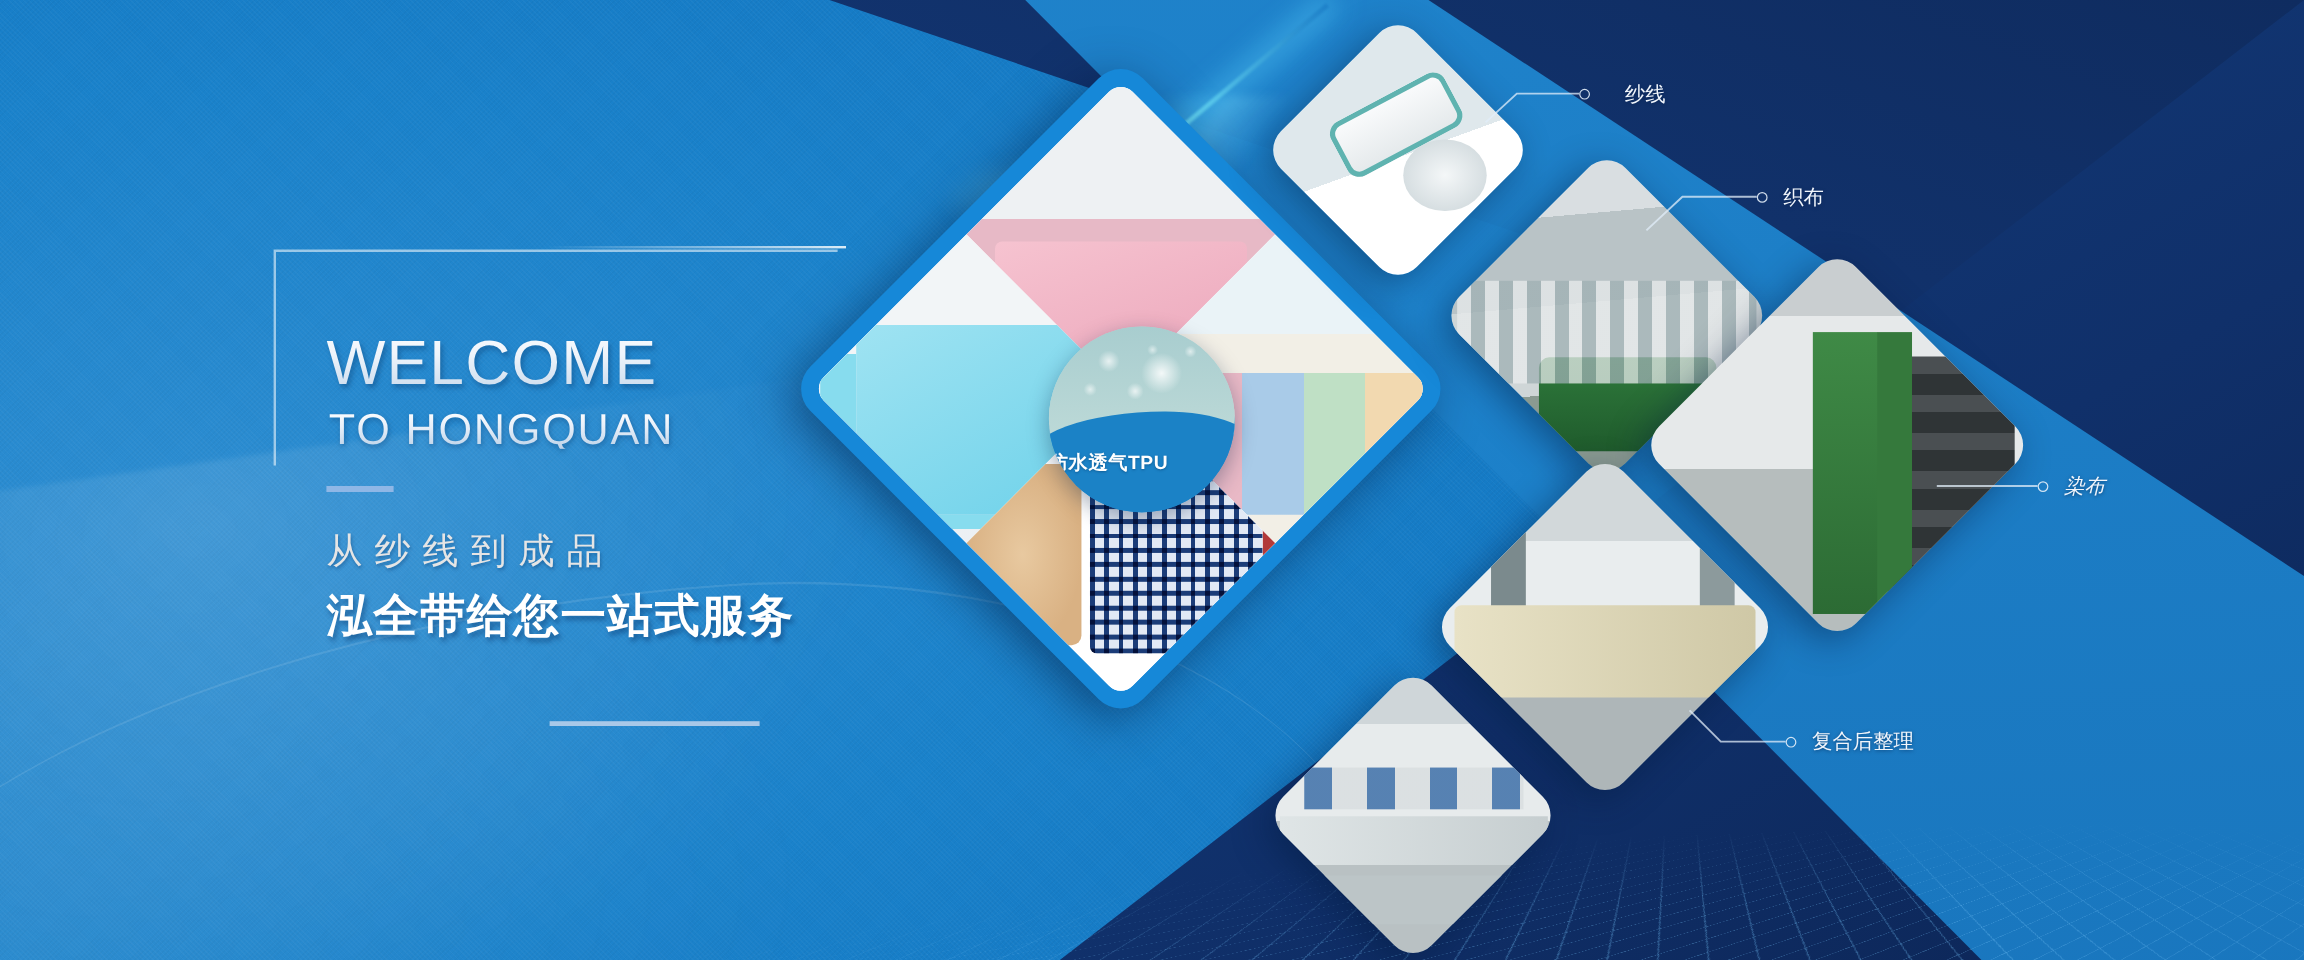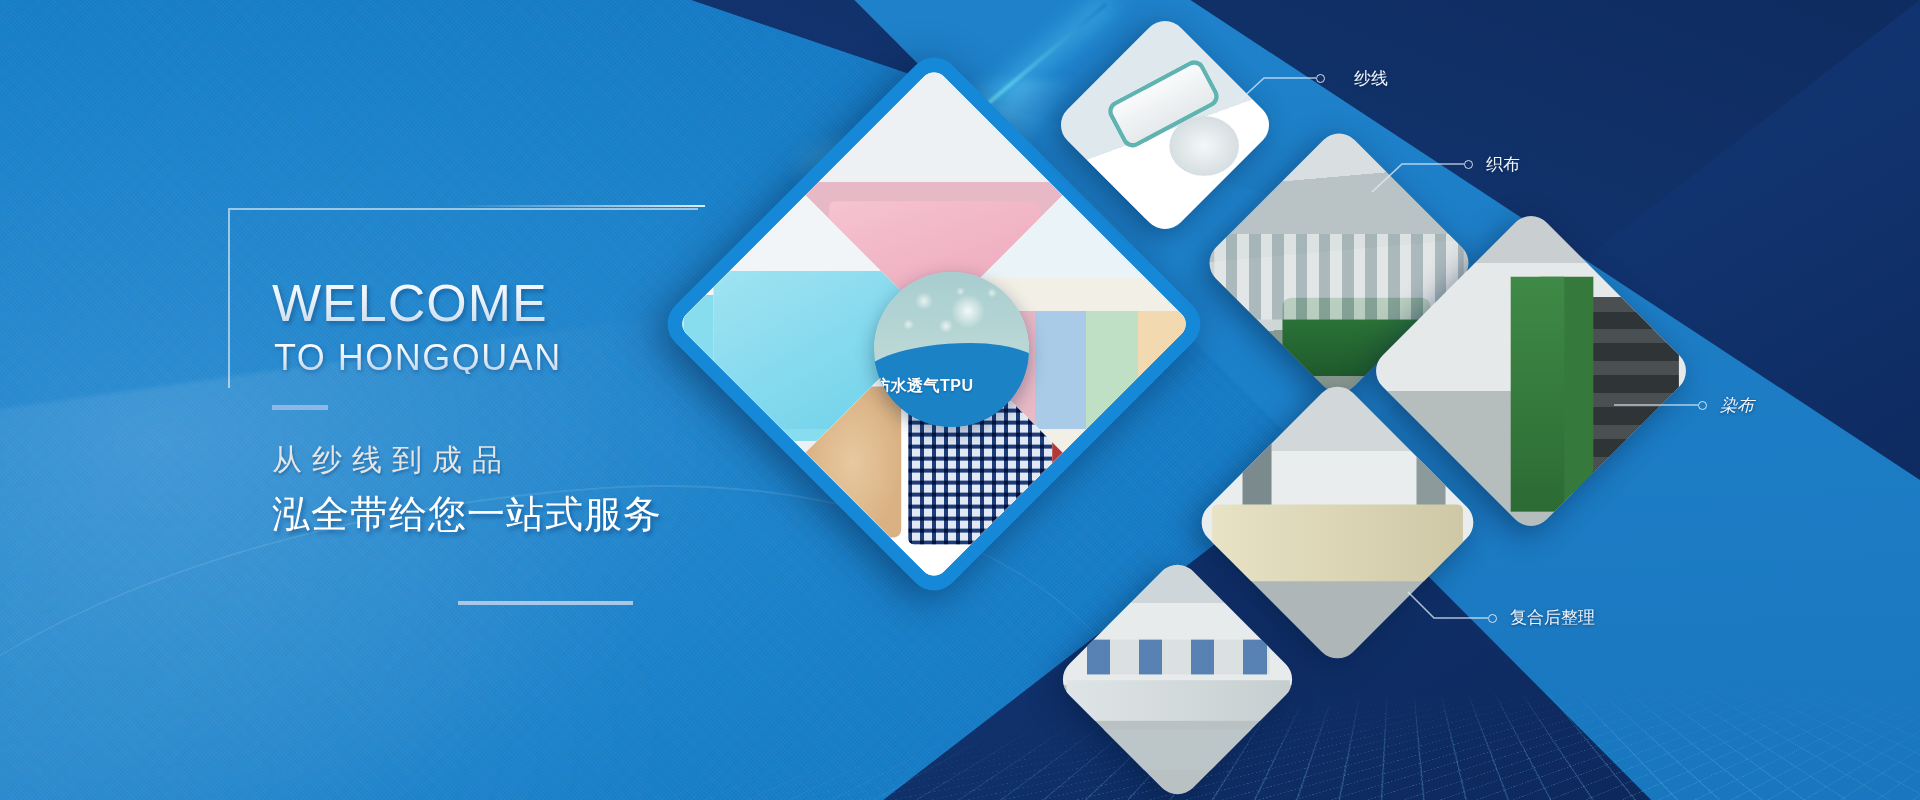--- a/index.html
+++ b/index.html
@@ -145,21 +145,21 @@
   .cn-line1{
     position:absolute; left:272px; top:443px;
     font-size:30px; line-height:34px; letter-spacing:10px;
     color:#e5e5e5; font-weight:400;
     text-shadow:1px 2px 3px rgba(0,40,90,.40);
     white-space:nowrap;
   }
   .cn-line2{
     position:absolute; left:272px; top:492px;
     font-size:38px; line-height:44px; letter-spacing:1px;
-    color:#ffffff; font-weight:400;
+    color:#ffffff; font-weight:700;
     text-shadow:2px 3px 4px rgba(0,40,90,.45);
     white-space:nowrap;
     text-align:center;
   }
   .rule-bottom{
     position:absolute; left:458px; top:601px; width:175px; height:4px;
     background:#a9c8e8;
   }
 
   

